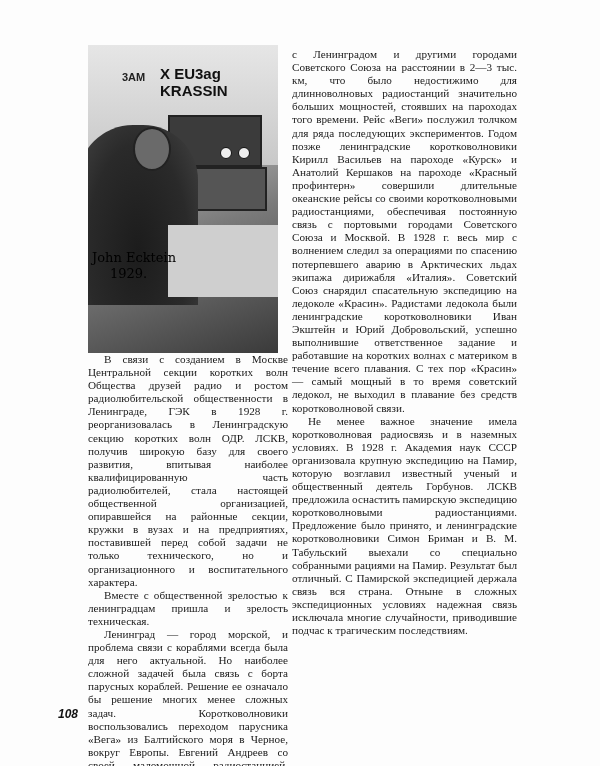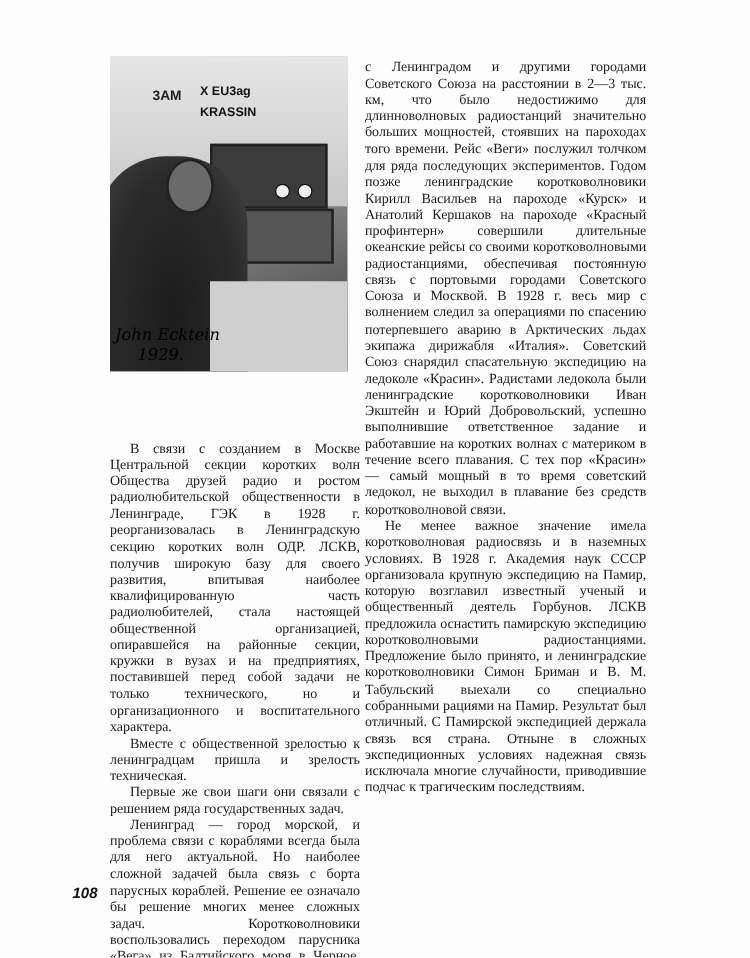--- a/index.html
+++ b/index.html
@@ -1,28 +1,28 @@
 <!DOCTYPE html>
 <html><head>
 <meta charset="utf-8">
 <style>
   html, body { margin: 0; padding: 0; background: #ffffff; }
   body { width: 600px; height: 766px; position: relative; overflow: hidden; font-family: "DejaVu Serif", "Liberation Serif", serif; color: #1a1a1a; }
   .page { position: absolute; left: 0; top: 0; width: 600px; height: 766px; background: #fdfdfd; }
-  .photo { position: absolute; left: 88px; top: 45px; width: 190px; height: 252px; background: linear-gradient(160deg,#dcdcdc 0%,#bdbdbd 30%,#7a7a7a 60%,#3a3a3a 100%); overflow: hidden; }
+  .photo { position: absolute; left: 88px; top: 45px; width: 190px; height: 308px; background: linear-gradient(160deg,#dcdcdc 0%,#bdbdbd 30%,#7a7a7a 60%,#3a3a3a 100%); overflow: hidden; }
   .photo .wall { position:absolute; left:0; top:0; width:190px; height:120px; background: linear-gradient(180deg,#e6e6e6,#c8c8c8); }
   .photo .sign1 { position:absolute; left:34px; top:26px; font-family:"Liberation Sans",sans-serif; font-weight:bold; font-size:11px; color:#222; }
-  .photo .sign2 { position:absolute; left:72px; top:20px; font-family:"Liberation Sans",sans-serif; font-weight:bold; font-size:10px; color:#111; line-height:17px; }
+  .photo .sign2 { position:absolute; left:72px; top:20px; font-family:"Liberation Sans",sans-serif; font-weight:bold; font-size:15px; color:#111; line-height:17px; }
   .photo .panel { position:absolute; left:80px; top:70px; width:90px; height:48px; background:#3b3b3b; border:2px solid #222; }
   .photo .panel2 { position:absolute; left:80px; top:122px; width:95px; height:40px; background:#555; border:2px solid #222; }
   .photo .knob { position:absolute; width:10px; height:10px; border-radius:50%; background:#eee; border:1px solid #111; }
   .photo .man { position:absolute; left:-10px; top:80px; width:120px; height:180px; background: radial-gradient(ellipse at 50% 70%, #1c1c1c 0%, #2a2a2a 60%, #444 100%); border-radius: 55px 55px 0 0; }
   .photo .head { position:absolute; left:45px; top:82px; width:34px; height:40px; border-radius:50%; background:#6a6a6a; border:2px solid #222; }
   .photo .desk { position:absolute; left:80px; top:180px; width:110px; height:72px; background:#cfcfcf; }
-  .photo .sig { position:absolute; left:4px; top:216px; font-family:"DejaVu Serif",serif; font-style:italic; font-size:13px; color:#000; line-height:16px; }
+  .photo .sig { position:absolute; left:4px; top:205px; font-family:"DejaVu Serif",serif; font-size:13px; color:#000; line-height:16px; }
   .caption { position: absolute; left: 88px; top: 313px; width: 200px; font-family: "Liberation Sans", sans-serif; font-size: 8.4px; line-height: 11px; color: #222; }
   .col { position: absolute; font-size: 11.2px; line-height: 13.1px; text-align: justify; }
   .col p { margin: 0; font-family: Liberation Serif, serif; }
   .col .ind { text-indent: 16px; }
   .left { left: 88px; top: 353px; width: 200px; }
   .right { left: 292px; top: 48px; width: 225px; }
   .pnum { position: absolute; left: 58px; top: 707px; font-family: "Liberation Sans", sans-serif; font-weight: bold; font-size: 12px; color: #111; font-style: italic; }
 </style>
 </head>
 <body>
@@ -47,21 +47,20 @@
     <div class="sig">
       <div>John Ecktein</div>
       <div style="padding-left:18px">1929.</div>
     </div>
   </div>
 
 
   <div class="col left">
     <p class="ind">В связи с созданием в Москве Центральной секции коротких волн Общества друзей радио и ростом радиолюбительской общественности в Ленинграде, ГЭК в 1928 г. реорганизовалась в Ленинградскую секцию коротких волн ОДР. ЛСКВ, получив широкую базу для своего развития, впитывая наиболее квалифицированную часть радиолюбителей, стала настоящей общественной организацией, опиравшейся на районные секции, кружки в вузах и на предприятиях, поставившей перед собой задачи не только технического, но и организационного и воспитательного характера.</p>
     <p class="ind">Вместе с общественной зрелостью к ленинградцам пришла и зрелость техническая.</p>
-    <p class="ind">Первые же свои шаги они связали с решением ряда государственных задач.</p>
     <p class="ind">Ленинград — город морской, и проблема связи с кораблями всегда была для него актуальной. Но наиболее сложной задачей была связь с борта парусных кораблей. Решение ее означало бы решение многих менее сложных задач. Коротковолновики воспользовались переходом парусника «Вега» из Балтийского моря в Черное, вокруг Европы. Евгений Андреев со своей маломощной радиостанцией, питавшейся от сухих батарей, держал связь</p>
   </div>
 
   <div class="col right">
     <p>с Ленинградом и другими городами Советского Союза на расстоянии в 2—3 тыс. км, что было недостижимо для длинноволновых радиостанций значительно больших мощностей, стоявших на пароходах того времени. Рейс «Веги» послужил толчком для ряда последующих экспериментов. Годом позже ленинградские коротковолновики Кирилл Васильев на пароходе «Курск» и Анатолий Кершаков на пароходе «Красный профинтерн» совершили длительные океанские рейсы со своими коротковолновыми радиостанциями, обеспечивая постоянную связь с портовыми городами Советского Союза и Москвой. В 1928 г. весь мир с волнением следил за операциями по спасению потерпевшего аварию в Арктических льдах экипажа дирижабля «Италия». Советский Союз снарядил спасательную экспедицию на ледоколе «Красин». Радистами ледокола были ленинградские коротковолновики Иван Экштейн и Юрий Добровольский, успешно выполнившие ответственное задание и работавшие на коротких волнах с материком в течение всего плавания. С тех пор «Красин» — самый мощный в то время советский ледокол, не выходил в плавание без средств коротковолновой связи.</p>
     <p class="ind">Не менее важное значение имела коротковолновая радиосвязь и в наземных условиях. В 1928 г. Академия наук СССР организовала крупную экспедицию на Памир, которую возглавил известный ученый и общественный деятель Горбунов. ЛСКВ предложила оснастить памирскую экспедицию коротковолновыми радиостанциями. Предложение было принято, и ленинградские коротковолновики Симон Бриман и В. М. Табульский выехали со специально собранными рациями на Памир. Результат был отличный. С Памирской экспедицией держала связь вся страна. Отныне в сложных экспедиционных условиях надежная связь исключала многие случайности, приводившие подчас к трагическим последствиям.</p>
 
   </div>
 
   <div class="pnum">108</div>

